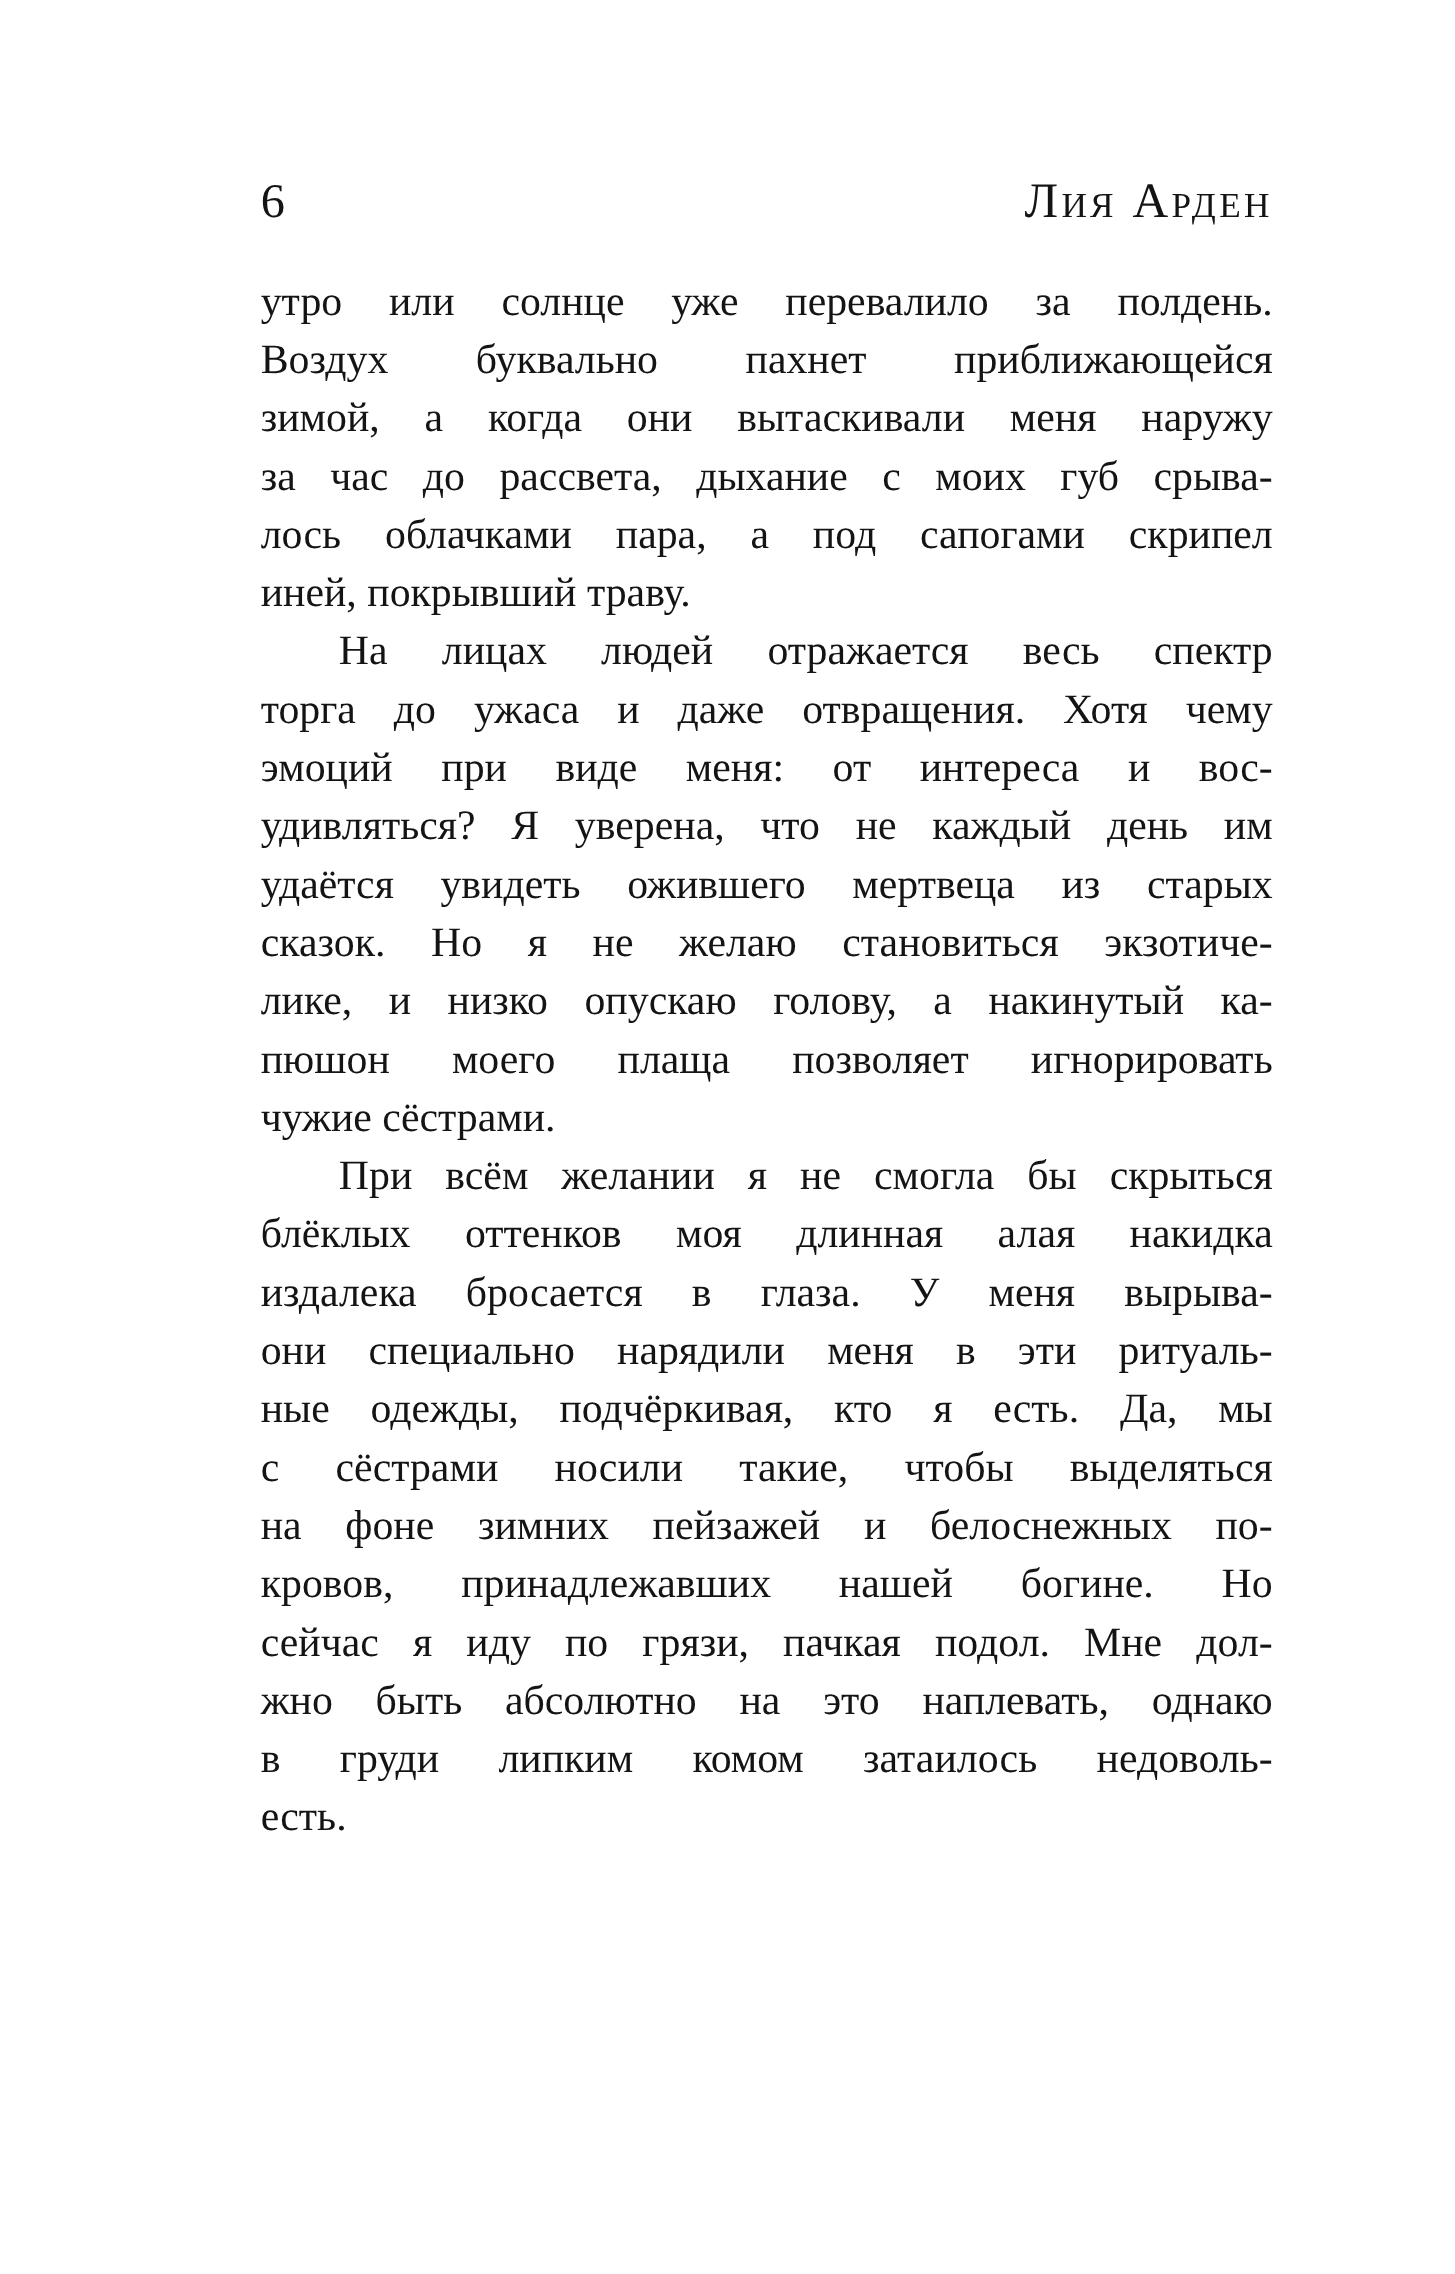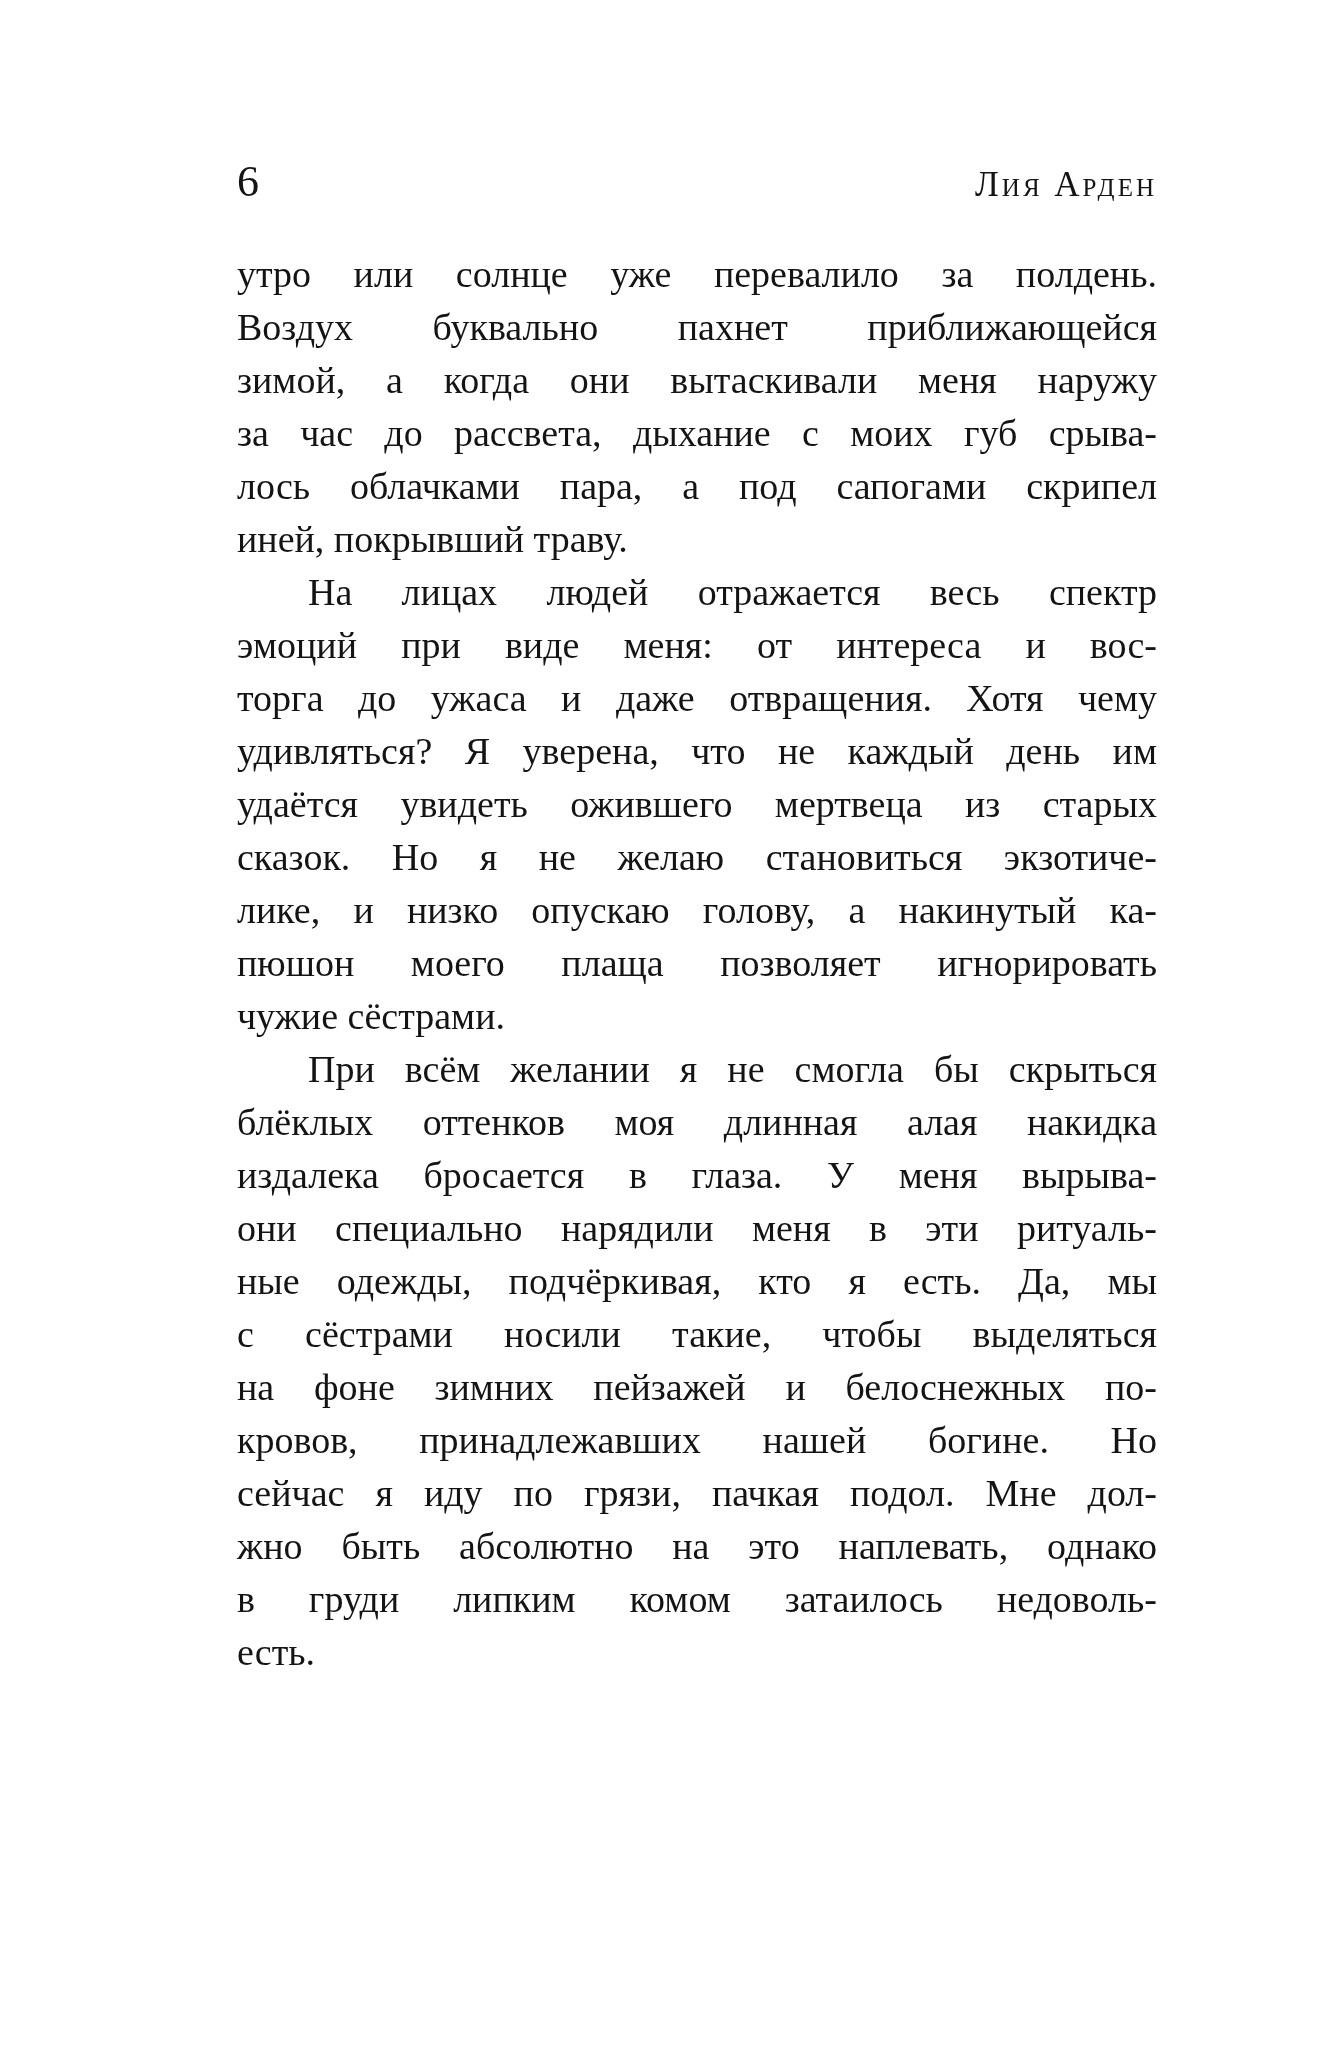--- a/index.html
+++ b/index.html
@@ -24,21 +24,21 @@
     display: flex;
     justify-content: space-between;
     align-items: baseline;
   }
   .pagenum {
     font-size: 44px;
     line-height: 1;
     letter-spacing: 1px;
   }
   .author {
-    font-size: 35px;
+    font-size: 45px;
     line-height: 1;
     font-variant: small-caps;
     letter-spacing: 3px;
   }
   .text-block {
     position: absolute;
     left: 237px;
     width: 920px;
     top: 248px;
     font-size: 38px;
@@ -66,22 +66,22 @@
       <div class="paragraph">
         <div class="line">утро или солнце уже перевалило за полдень.</div>
         <div class="line">Воздух буквально пахнет приближающейся</div>
         <div class="line">зимой, а когда они вытаскивали меня наружу</div>
         <div class="line">за час до рассвета, дыхание с моих губ срыва-</div>
         <div class="line">лось облачками пара, а под сапогами скрипел</div>
         <div class="line para-end">иней, покрывший траву.</div>
       </div>
       <div class="paragraph">
         <div class="line indent">На лицах людей отражается весь спектр</div>
+        <div class="line">торга до ужаса и даже отвращения. Хотя чему</div>
         <div class="line">эмоций при виде меня: от интереса и вос-</div>
-        <div class="line">торга до ужаса и даже отвращения. Хотя чему</div>
         <div class="line">удивляться? Я уверена, что не каждый день им</div>
         <div class="line">удаётся увидеть ожившего мертвеца из старых</div>
         <div class="line">сказок. Но я не желаю становиться экзотиче-</div>
         <div class="line">лике, и низко опускаю голову, а накинутый ка-</div>
         <div class="line">пюшон моего плаща позволяет игнорировать</div>
         <div class="line para-end">чужие сёстрами.</div>
       </div>
       <div class="paragraph">
         <div class="line indent">При всём желании я не смогла бы скрыться</div>
         <div class="line">блёклых оттенков моя длинная алая накидка</div>

